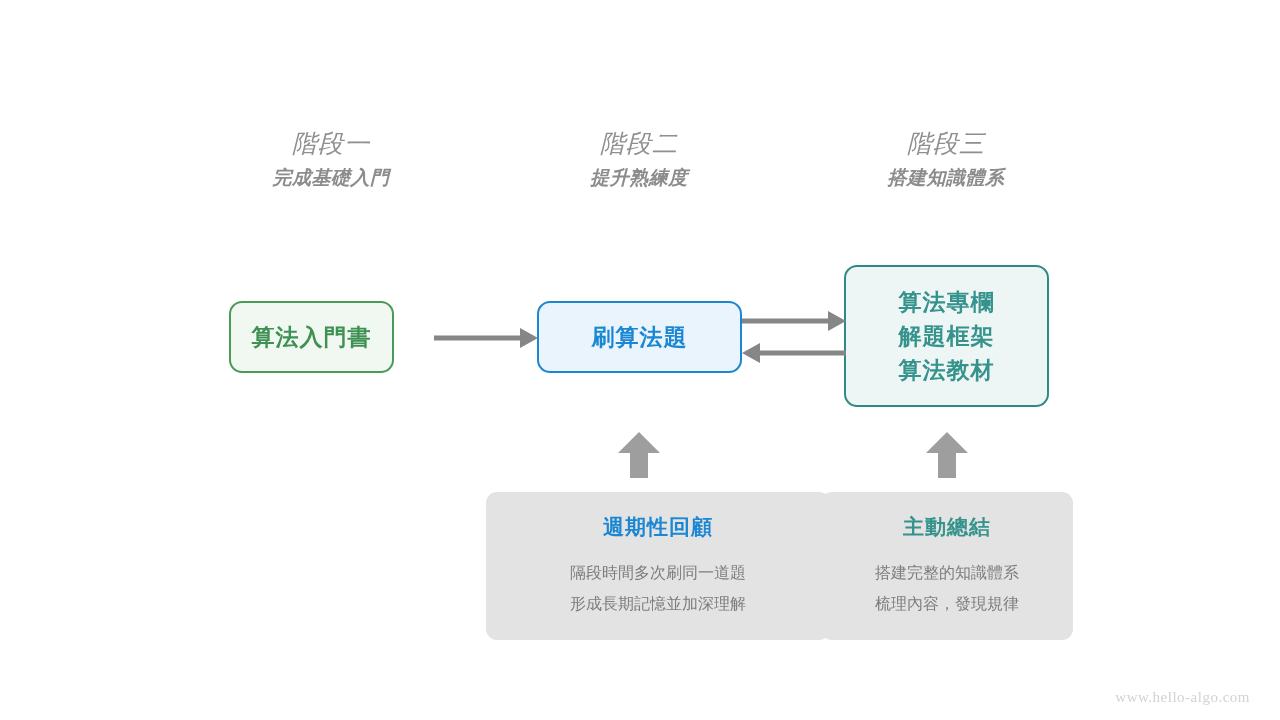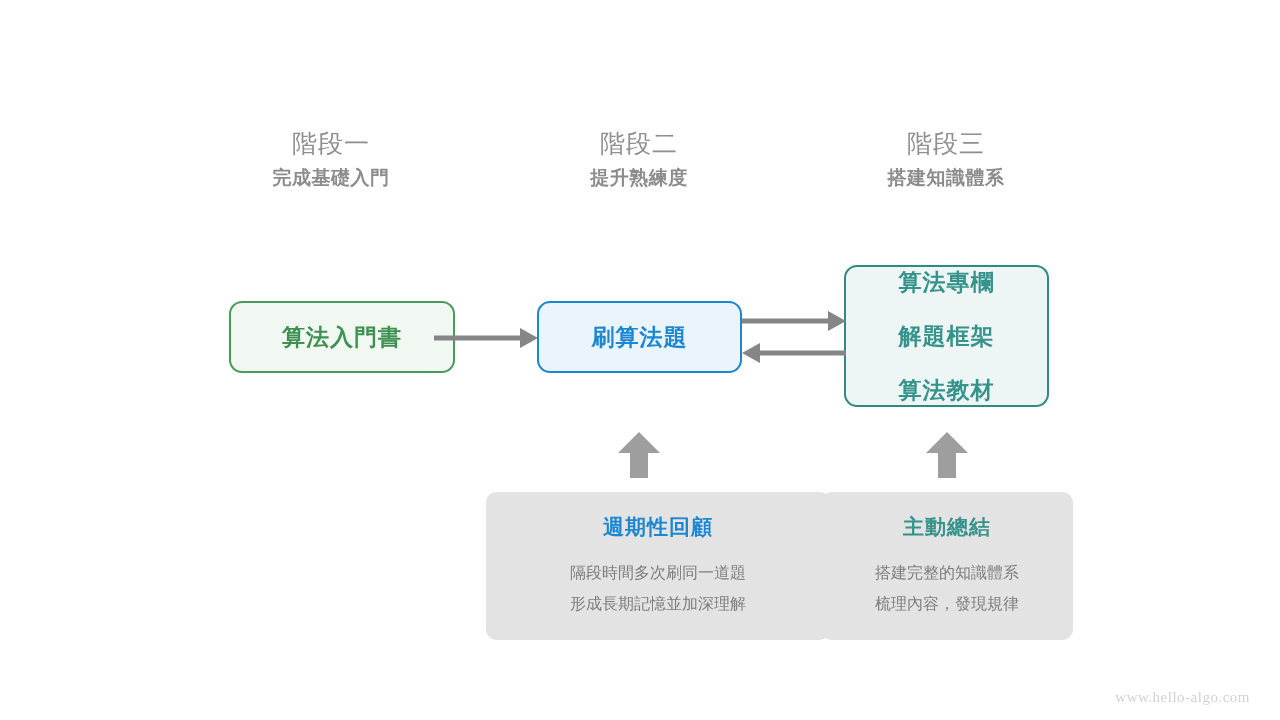--- a/index.html
+++ b/index.html
@@ -17,20 +17,21 @@
     position: relative;
     width: 1280px;
     height: 720px;
   }
 
   
   .stage-col {
     position: absolute;
     text-align: center;
     width: 260px;
+    font-style: italic;
   }
   .stage-title {
     font-size: 25px;
     font-weight: 400;
     color: #8f8f8f;
     line-height: 1;
     letter-spacing: 1px;
   }
   .stage-sub {
     font-size: 19px;
@@ -60,21 +61,20 @@
   }
   .node-blue {
     border: 2px solid #1b87d2;
     background: #e9f4fd;
     color: #1b87d2;
   }
   .node-teal {
     border: 2px solid #2e8b83;
     background: #edf6f4;
     color: #35938c;
-    gap: 20px;
   }
   .node-line {
     font-size: 23px;
     line-height: 34px;
     letter-spacing: 1px;
     white-space: nowrap;
   }
 
   
   .note {
@@ -132,21 +132,21 @@
   </div>
   <div class="stage-col" style="left:509px; top:131px;">
     <div class="stage-title">階段二</div>
     <div class="stage-sub">提升熟練度</div>
   </div>
   <div class="stage-col" style="left:816px; top:131px;">
     <div class="stage-title">階段三</div>
     <div class="stage-sub">搭建知識體系</div>
   </div>
 
-  <div class="node node-green" style="left:229px; top:301px; width:226px; height:72px;">
+  <div class="node node-green" style="left:229px; top:301px; width:165px; height:72px;">
     <div class="node-line">算法入門書</div>
   </div>
 
   <div class="node node-blue" style="left:537px; top:301px; width:205px; height:72px;align-items:center;">
     <div class="node-line">刷算法題</div>
   </div>
 
   <div class="node node-teal" style="left:844px; top:265px; width:205px; height:142px;">
     <div class="node-line">算法專欄</div>
     <div class="node-line">解題框架</div>

